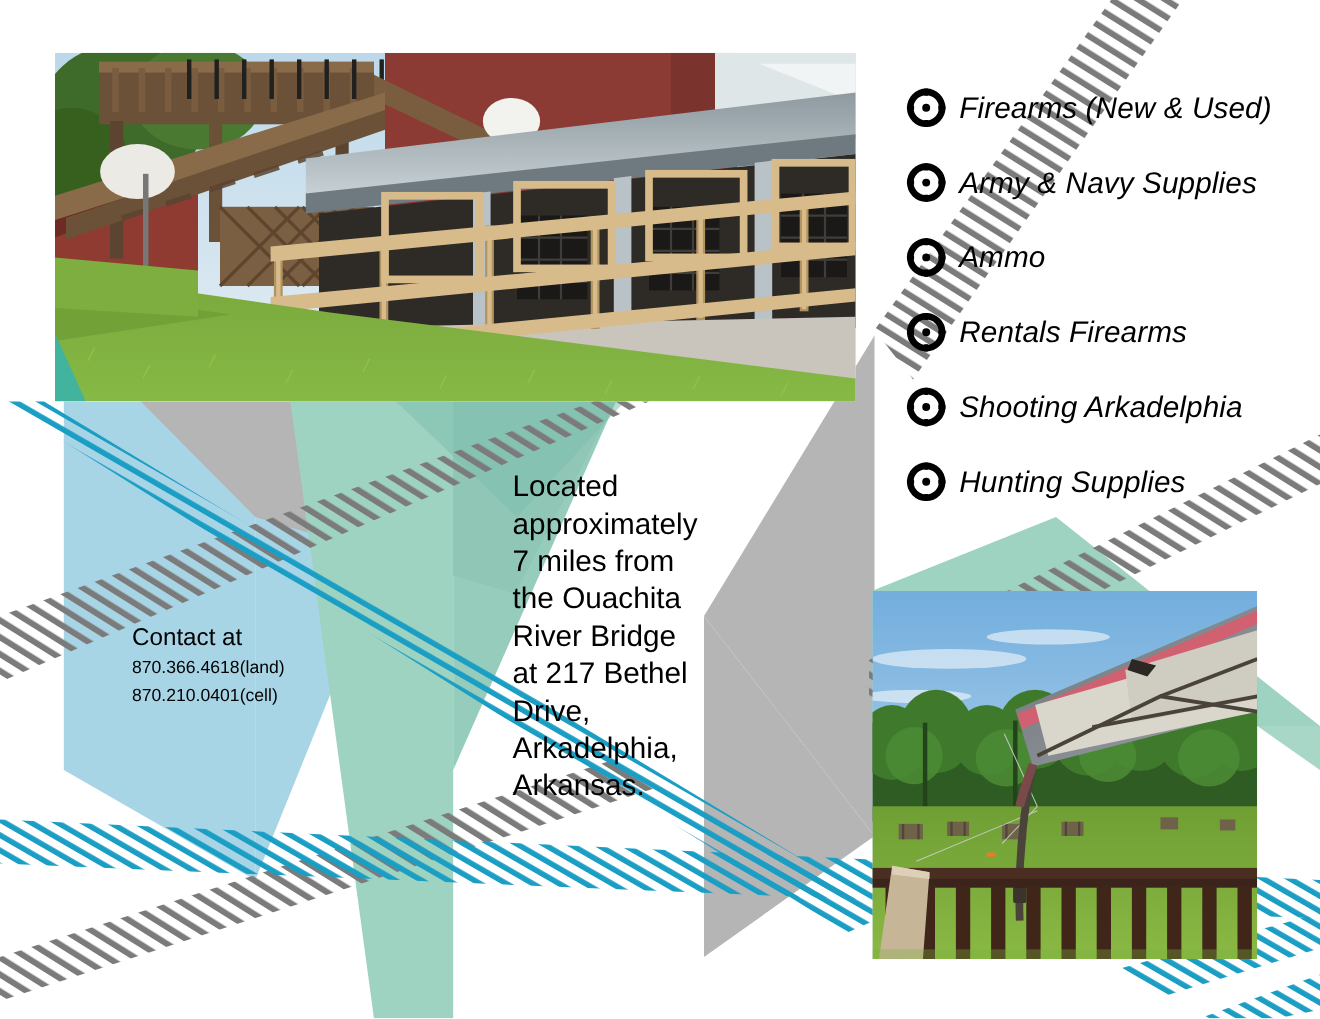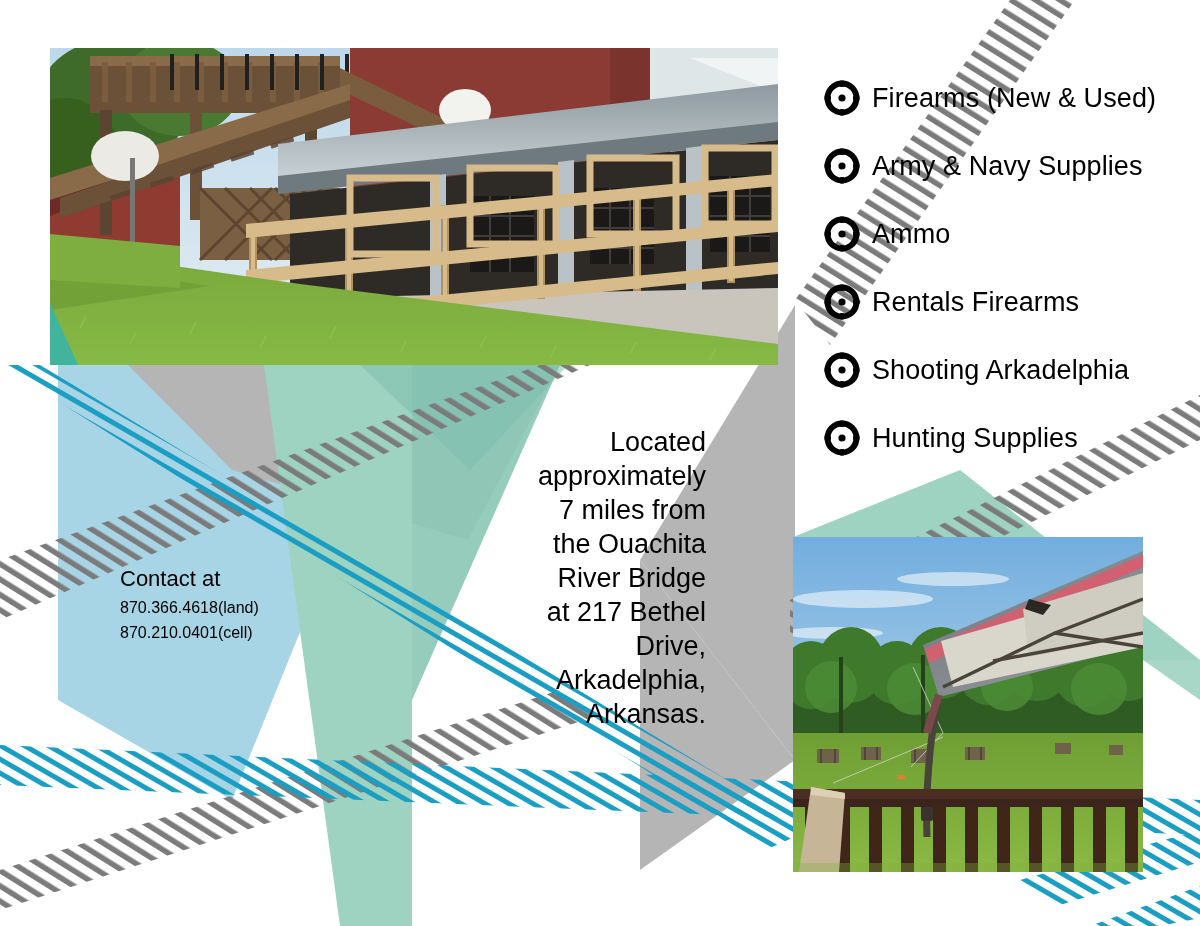--- a/index.html
+++ b/index.html
@@ -30,41 +30,42 @@
     position:absolute;
     left:822px;
     top:64px;
     width:378px;
   }
   .feature-row{
     display:flex;
     align-items:center;
     height:68px;
     gap:10px;
+    font-style:italic;
   }
   .target-icon{
     flex:0 0 auto;
     width:40px;height:40px;
     display:block;
   }
   .feature-label{
     font-size:27px;
     color:#000000;
     letter-spacing:.1px;
     white-space:nowrap;
     line-height:1;
   }
 
   
   #location-block{
     position:absolute;
     left:466px;
     top:425px;
     width:240px;
-    text-align:right;
+    text-align:left;
     font-size:27px;
     line-height:1.26;
     color:#000000;
   }
   #contact-block{
     position:absolute;
     left:120px;
     top:562px;
     width:270px;
     text-align:left;

